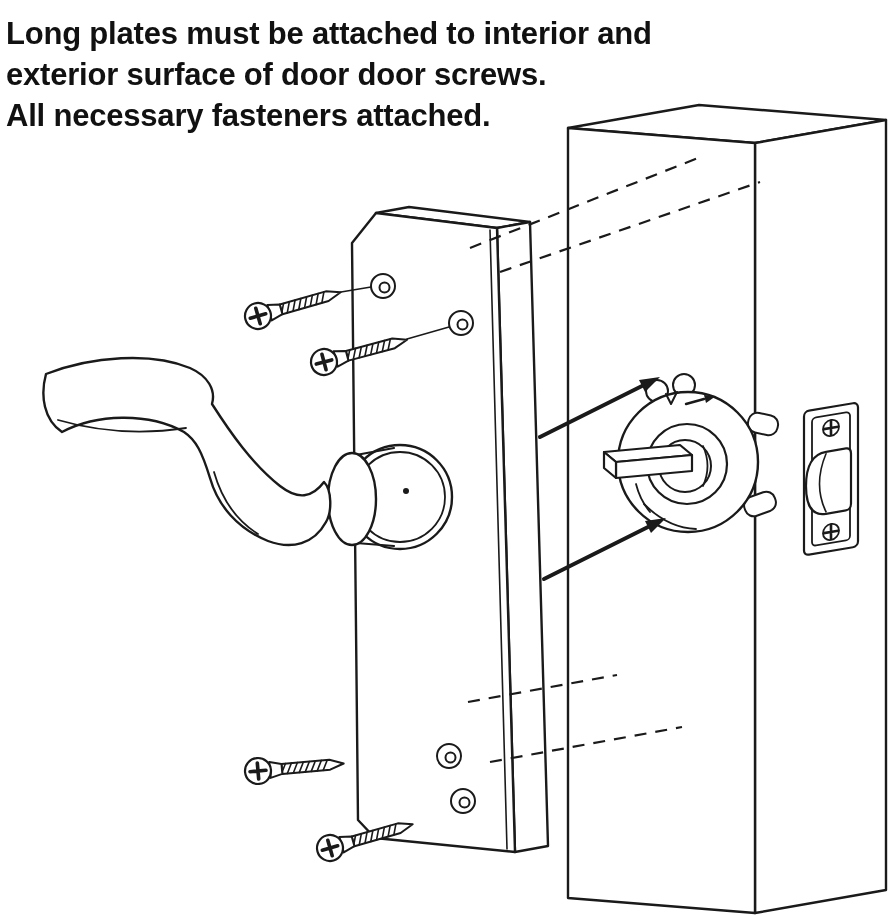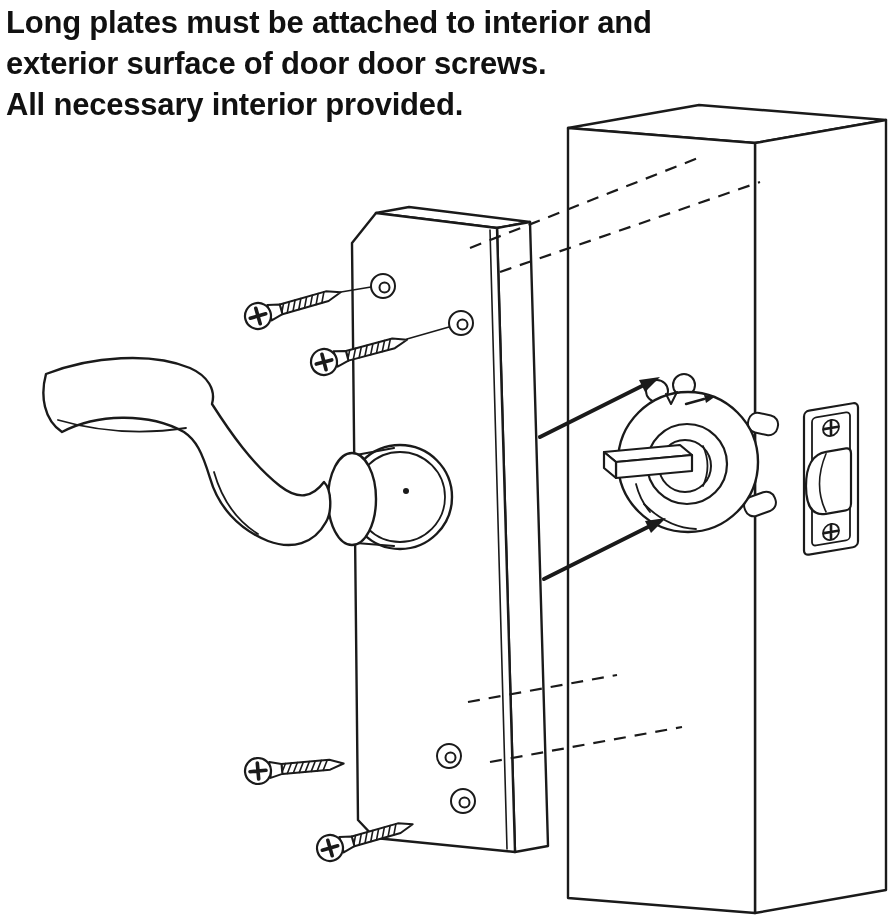--- a/index.html
+++ b/index.html
@@ -5,37 +5,37 @@
   * { margin: 0; padding: 0; box-sizing: border-box; }
   html, body { background: #ffffff; }
   .page {
     width: 890px; height: 915px;
     position: relative;
     background: #ffffff;
     overflow: hidden;
     font-family: "Liberation Sans", sans-serif;
   }
   .caption {
-    position: absolute; top: 2px; left: 6px;
+    position: absolute; top: 13px; left: 6px;
     font-size: 31px; font-weight: 700;
     color: #111111; line-height: 1.33;
     letter-spacing: -0.2px;
     white-space: nowrap;
   }
   svg.diagram { position: absolute; left: 0; top: 0; display: block; }
 </style>
 </head>
 <body>
 
 <div class="page">
 
   <div class="caption">
     <div>Long plates must be attached to interior and</div>
     <div>exterior surface of door door screws.</div>
-    <div>All necessary interior provided.</div>
+    <div>All necessary fasteners attached.</div>
   </div>
 
   <svg class="diagram" width="890" height="915" viewBox="0 0 890 915" xmlns="http://www.w3.org/2000/svg">
     <g stroke="#1a1a1a" fill="none" stroke-width="2.4" stroke-linecap="round" stroke-linejoin="round">
 
       <g>
         <path fill="#ffffff" d="M 568 128 L 699 105 L 886 120 L 755 143 Z"></path>
         <path fill="#ffffff" d="M 755 143 L 886 120 L 886 890 L 755 913 Z"></path>
         <path fill="#ffffff" d="M 568 128 L 755 143 L 755 913 L 568 898 Z"></path>
       </g>

